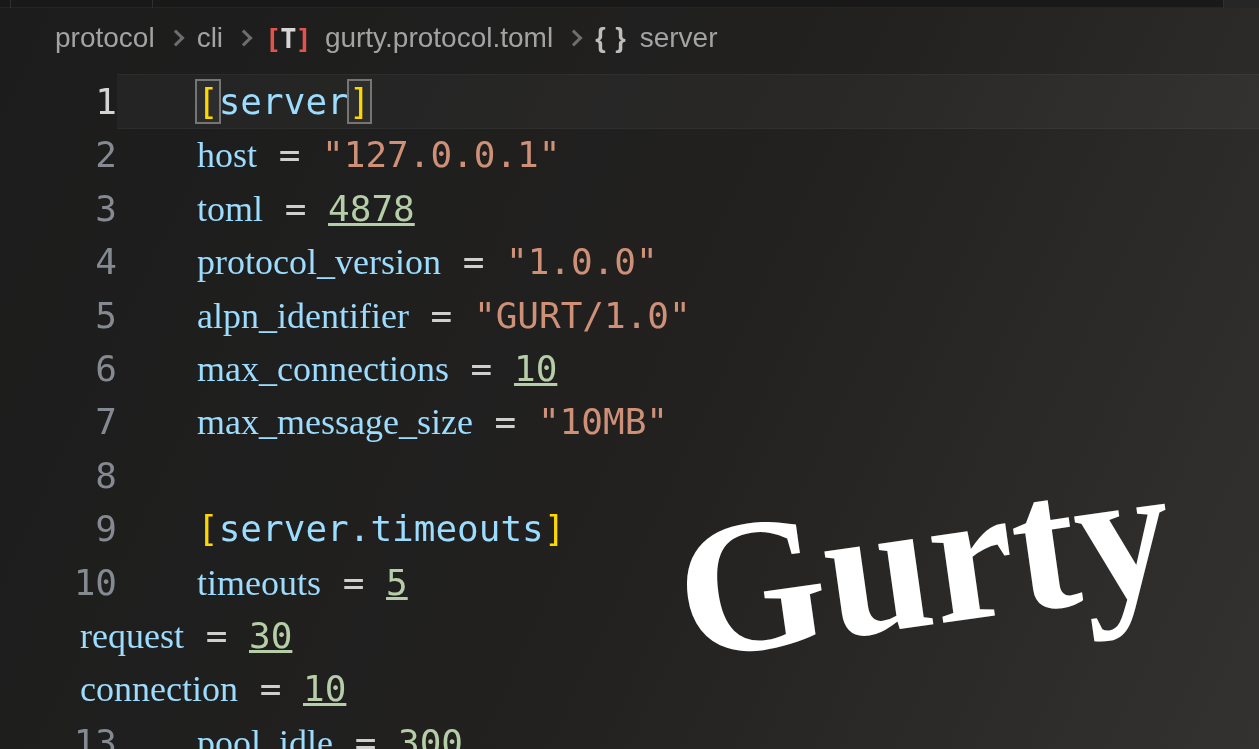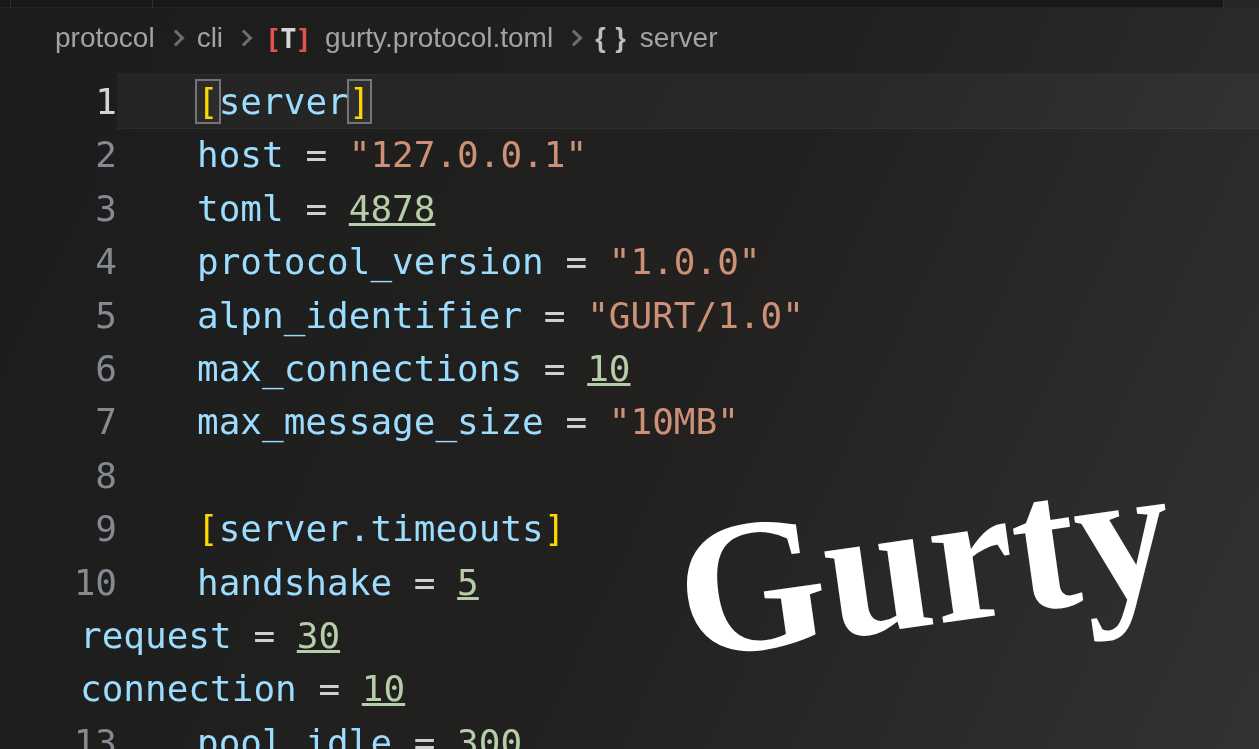--- a/index.html
+++ b/index.html
@@ -57,21 +57,21 @@
   .ln {
     width: 117px; flex: 0 0 117px; text-align: right;
     color: #858a92; cursor: pointer;
   }
   .line.active .ln { color: #d4d4d4; }
   .code { flex: 1; padding-left: 80px; white-space: pre; }
   .line.active .code {
     background: rgba(255,255,255,0.035);
     box-shadow: 0 1px 0 rgba(255,255,255,0.07), 0 -1px 0 rgba(255,255,255,0.07);
   }
-  .tok-k { color: var(--key); }
+  .tok-k { color: var(--key); font-family: Liberation Serif, serif; }
   .tok-o { color: #cfcfcf; }
   .tok-s { color: var(--string); }
   .tok-n { color: var(--number); text-decoration: underline; }
   .tok-t { color: var(--key); }
   .tok-br { color: var(--gold); }
   .tok-bb { color: var(--gold); outline: 2px solid #757575; outline-offset: 0px; background: rgba(255,255,255,0.04); }
 
   
   .watermark {
     position: absolute; left: 676px; top: 452px;
@@ -137,21 +137,21 @@
     <div class="line">
       <span class="ln">8</span>
       <span class="code"></span>
     </div>
     <div class="line">
       <span class="ln">9</span>
       <span class="code"><span class="tok-br">[</span><span class="tok-t">server.timeouts</span><span class="tok-br">]</span></span>
     </div>
     <div class="line">
       <span class="ln">10</span>
-      <span class="code"><span class="tok-k">handshake</span><span class="tok-o"> = </span><span class="tok-n">5</span></span>
+      <span class="code"><span class="tok-k">timeouts</span><span class="tok-o"> = </span><span class="tok-n">5</span></span>
     </div>
     <div class="line">
       <span class="code"><span class="tok-k">request</span><span class="tok-o"> = </span><span class="tok-n">30</span></span>
     </div>
     <div class="line">
       <span class="code"><span class="tok-k">connection</span><span class="tok-o"> = </span><span class="tok-n">10</span></span>
     </div>
     <div class="line">
       <span class="ln">13</span>
       <span class="code"><span class="tok-k">pool_idle</span><span class="tok-o"> = </span><span class="tok-n">300</span></span>

